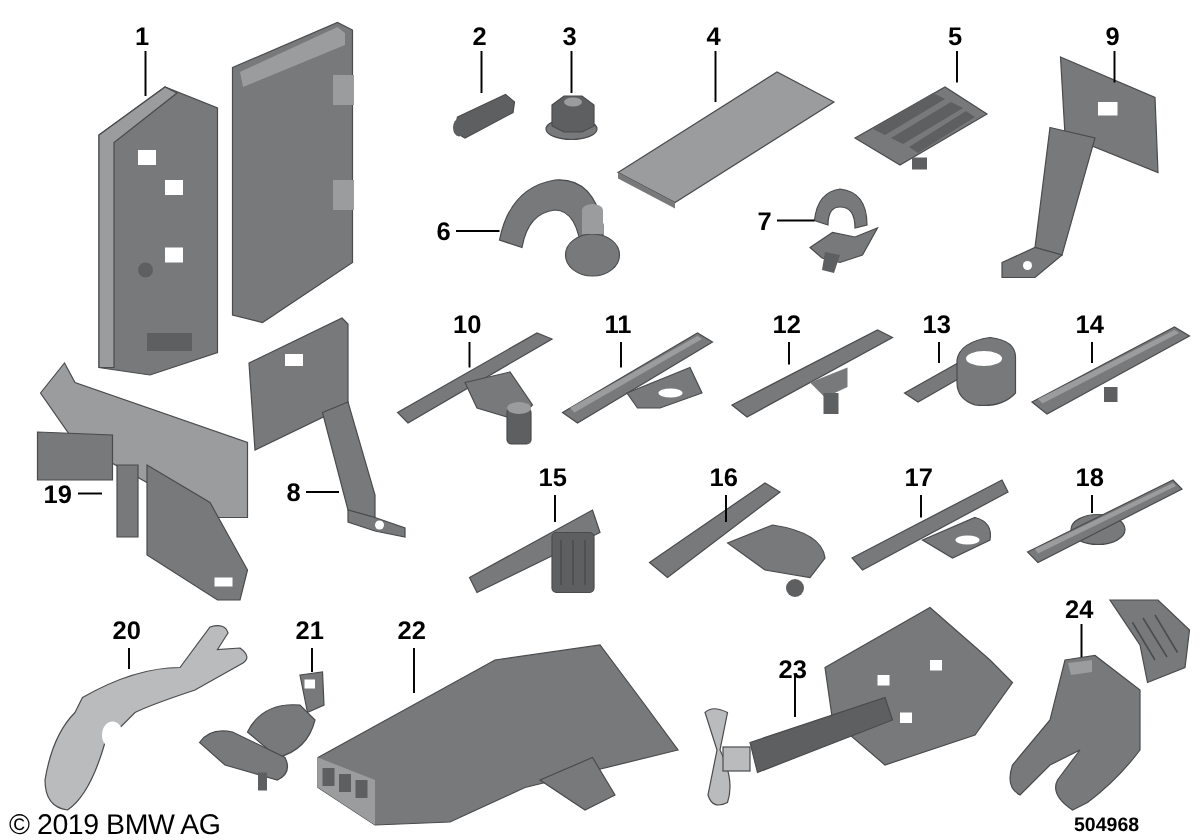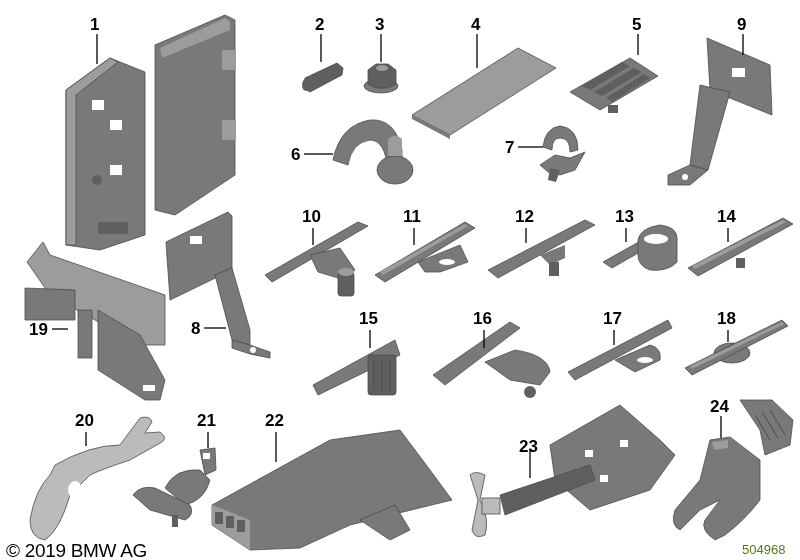--- a/index.html
+++ b/index.html
@@ -9,22 +9,22 @@
   .part-label { font-family: "Liberation Sans", sans-serif; font-weight: bold; font-size: 17px; fill: #000; }
   .leader { stroke: #000; stroke-width: 1.3; fill: none; }
   .p-dark { fill: #5e5f61; }
   .p-mid { fill: #77797b; }
   .p-light { fill: #9a9c9e; }
   .p-lighter { fill: #b9bbbd; }
   .p-edge { stroke: #4a4b4d; stroke-width: 0.8; }
   .hole { fill: #ffffff; }
   .copyright { position: absolute; left: 6px; top: 540px; font-size: 19px; color: #000;
                font-family: "Liberation Sans", sans-serif; letter-spacing: -0.3px; }
-  .diagram-id { position: absolute; left: 742px; top: 542px; font-size: 13px; color: #4d7c0f;
-                font-family: "Liberation Sans", sans-serif; }
+  .diagram-id { position: absolute; left: 716px; top: 542px; font-size: 13px; color: #000000;
+                font-family: "Liberation Sans", sans-serif; font-weight: bold; }
 </style>
 </head>
 <body>
 
 <svg id="diagram" viewBox="0 0 800 560" xmlns="http://www.w3.org/2000/svg">
 
   <g>
     <polygon class="p-mid p-edge" points="66,90 110,58 145,72 145,235 100,250 66,245"></polygon>
     <polygon class="p-light p-edge" points="66,90 110,58 118,62 76,95 76,245 66,245"></polygon>
     <rect class="hole" x="92" y="100" width="12" height="10"></rect>

